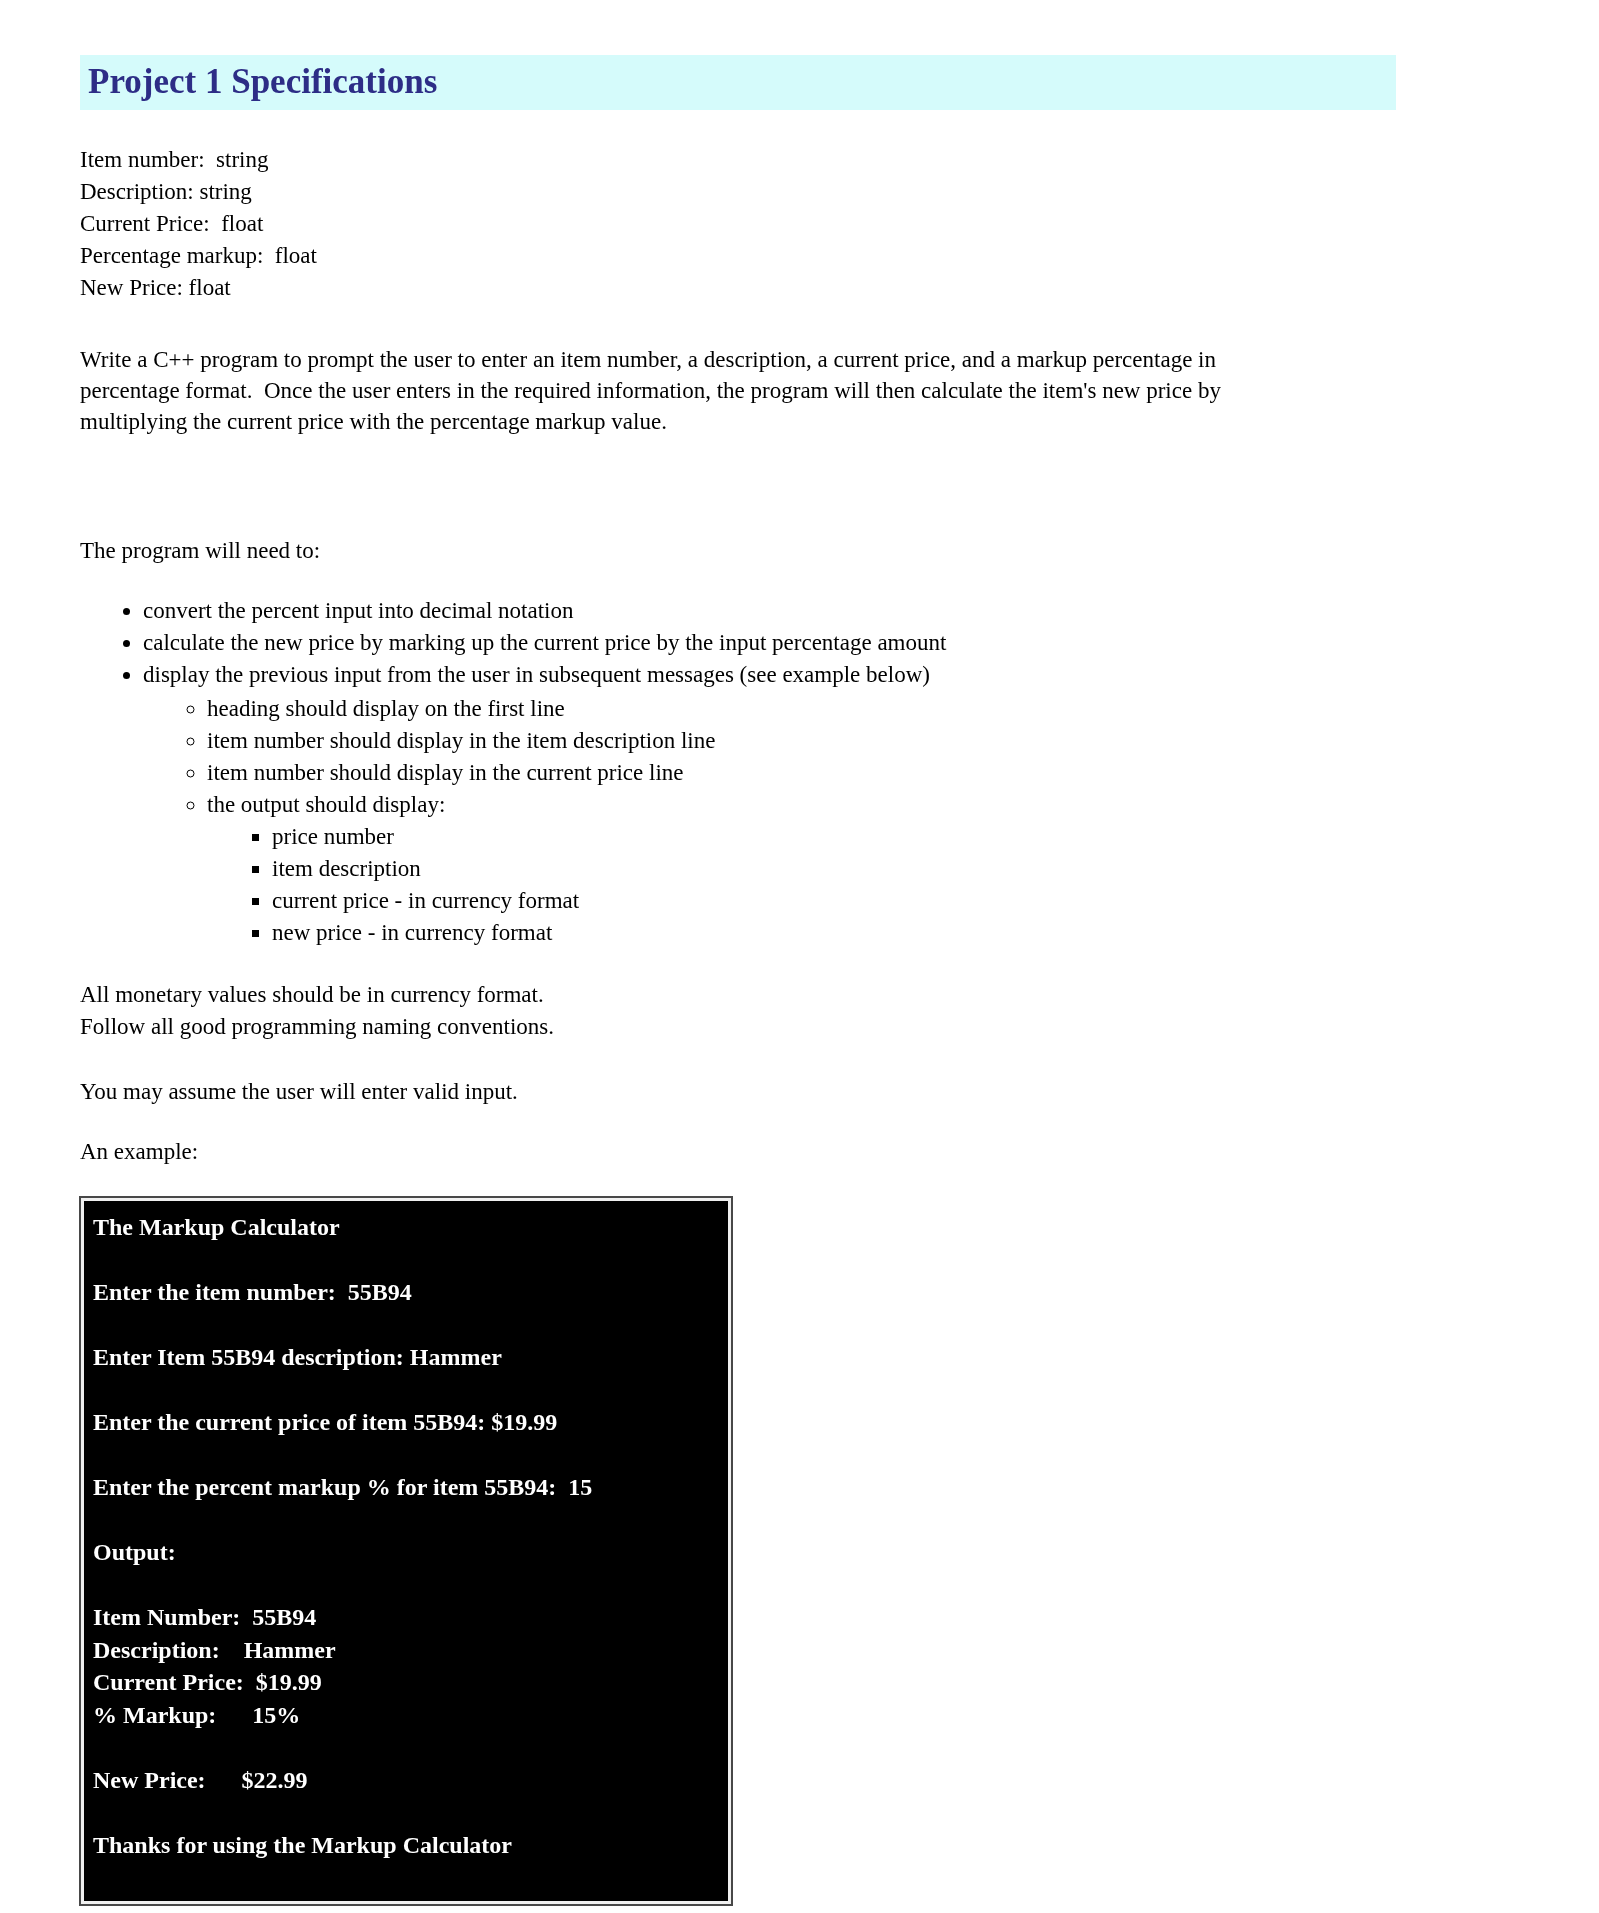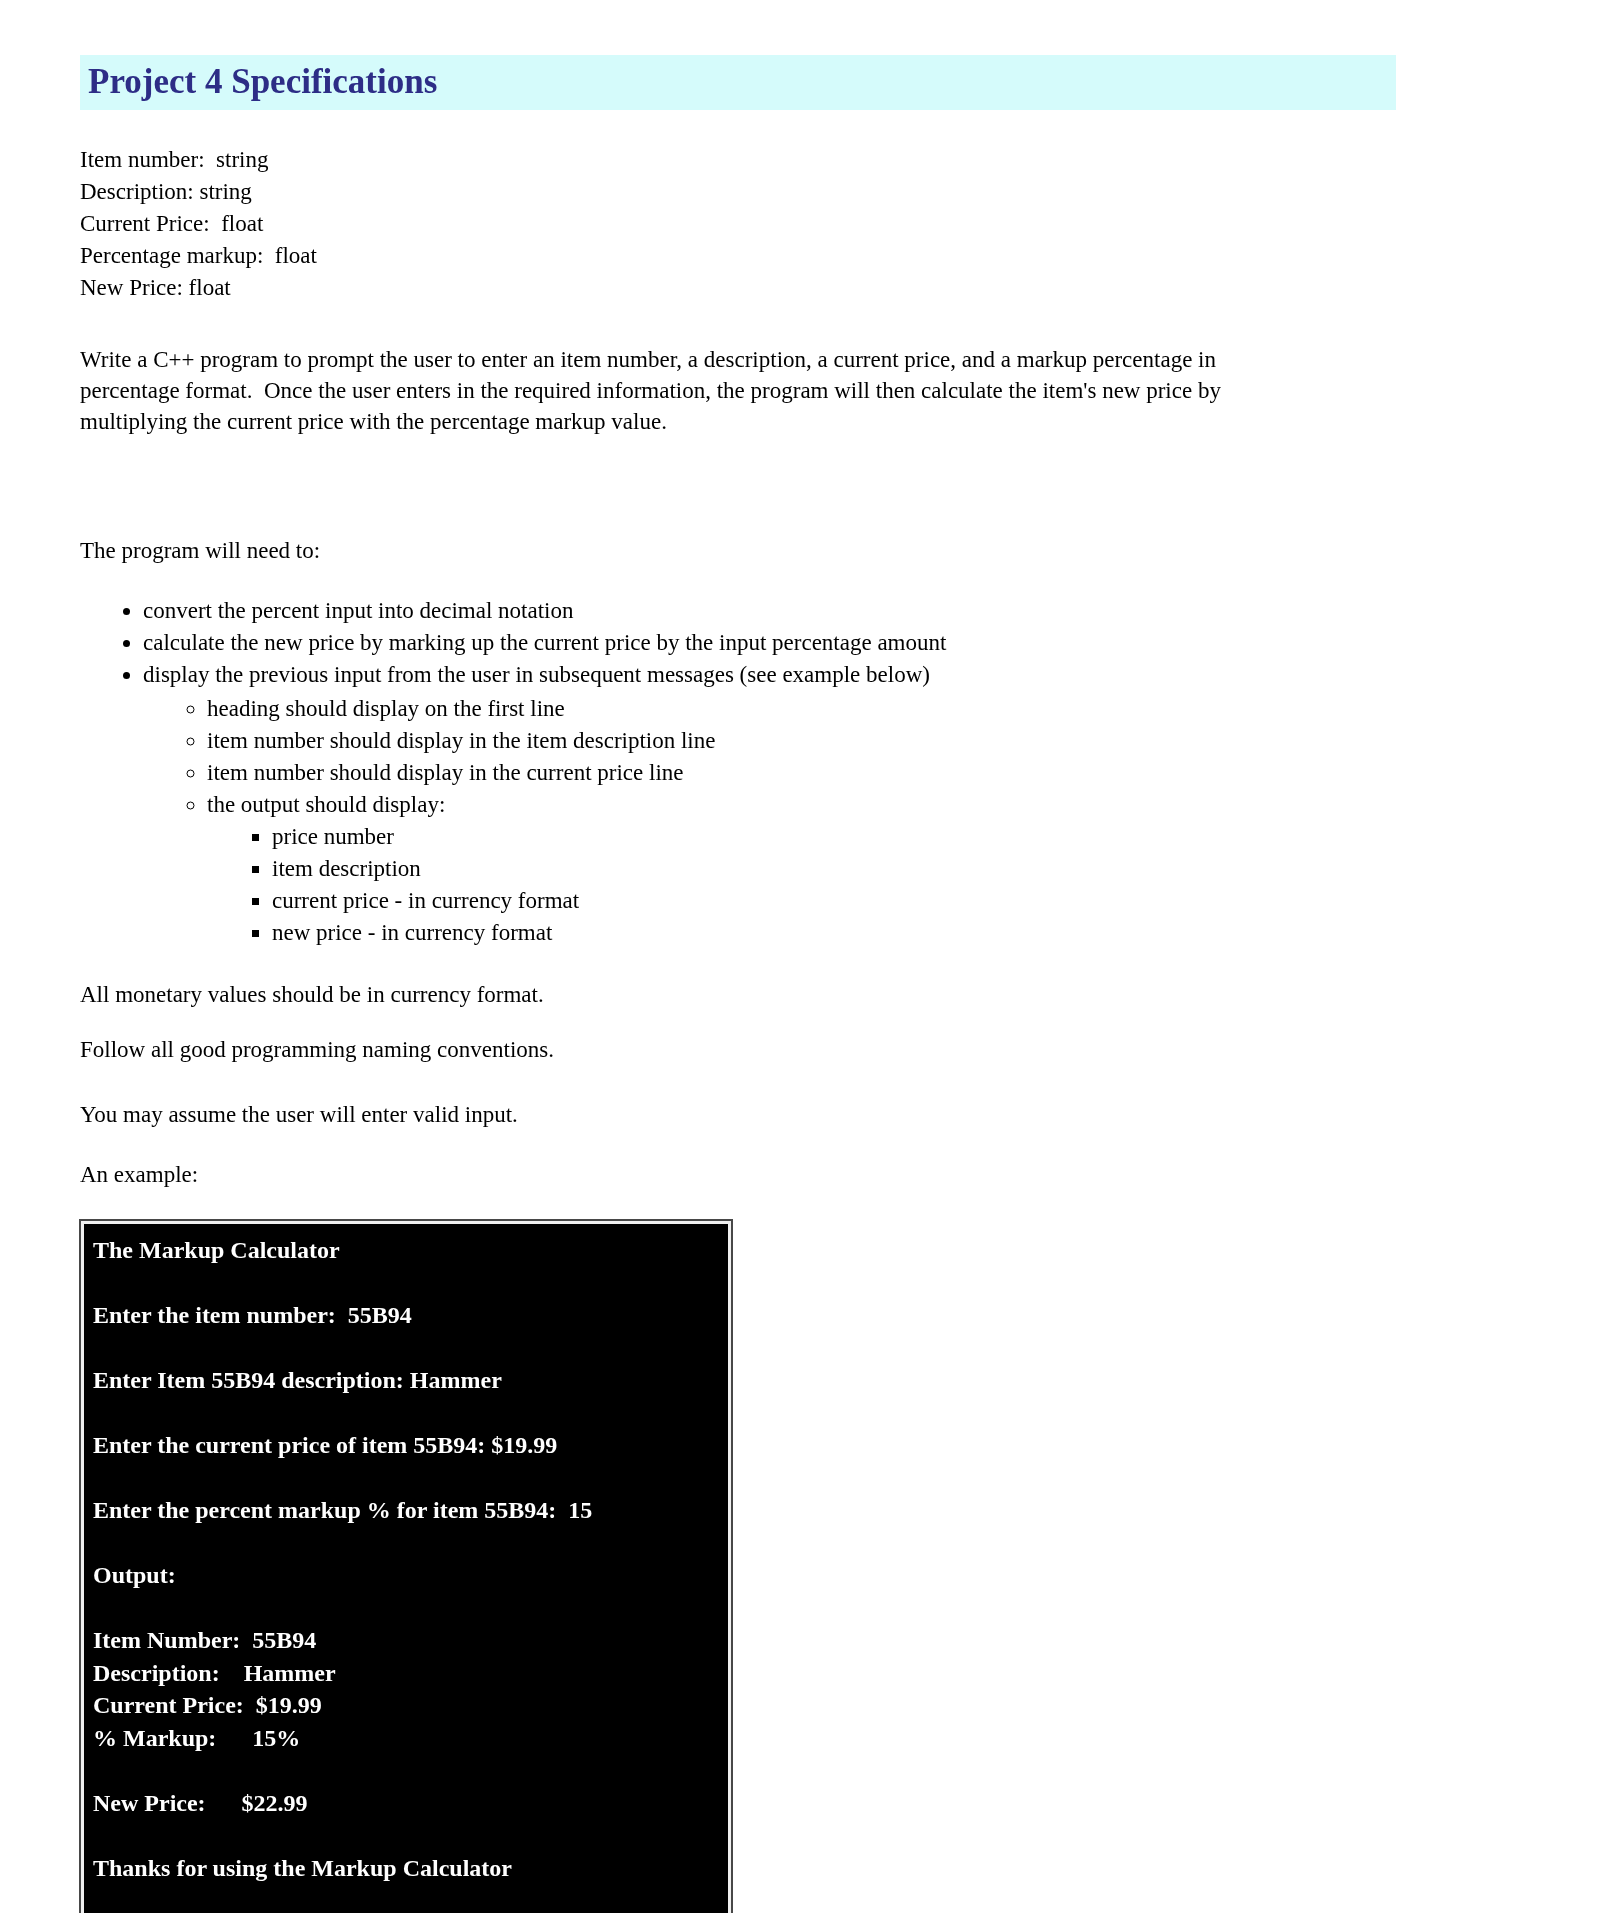--- a/index.html
+++ b/index.html
@@ -29,21 +29,21 @@
     margin: 0 0 0 80px;
     width: 1360px;
     font-size: 23px;
     line-height: 31px;
     white-space: pre-wrap;
   }
   .intro      { margin-top: 40px; }
   .vars       { margin-top: 34px; line-height: 32px; }
   .needs      { margin-top: 98px; line-height: 32px; }
   .p-monetary { margin-top: 30px; line-height: 32px; }
-  .p-naming   { margin-top: 23px; line-height: 32px; }
+  .p-naming   { line-height: 32px; }
   .p-valid    { margin-top: 33px; line-height: 32px; }
   .p-example  { margin-top: 28px; line-height: 32px; }
   ul.l1 {
     margin: 28px 0 0 80px;
     padding-left: 63px;
     font-size: 23px;
     line-height: 32px;
     list-style-type: disc;
   }
   ul.l2 {
@@ -74,21 +74,21 @@
     line-height: 32.5px;
     padding: 10px 8px 40px 9px;
     white-space: pre-wrap;
   }
 </style>
 </head>
 <body>
 
 <div>
 
-  <h1 class="title-bar">Project 4 Specifications</h1>
+  <h1 class="title-bar">Project 1 Specifications</h1>
 
   <div class="para vars">Item number:  string
 Description: string
 Current Price:  float
 Percentage markup:  float
 New Price: float</div>
 
   <div class="para intro">Write a C++ program to prompt the user to enter an item number, a description, a current price, and a markup percentage in
 percentage format.  Once the user enters in the required information, the program will then calculate the item's new price by
 multiplying the current price with the percentage markup value.</div>

